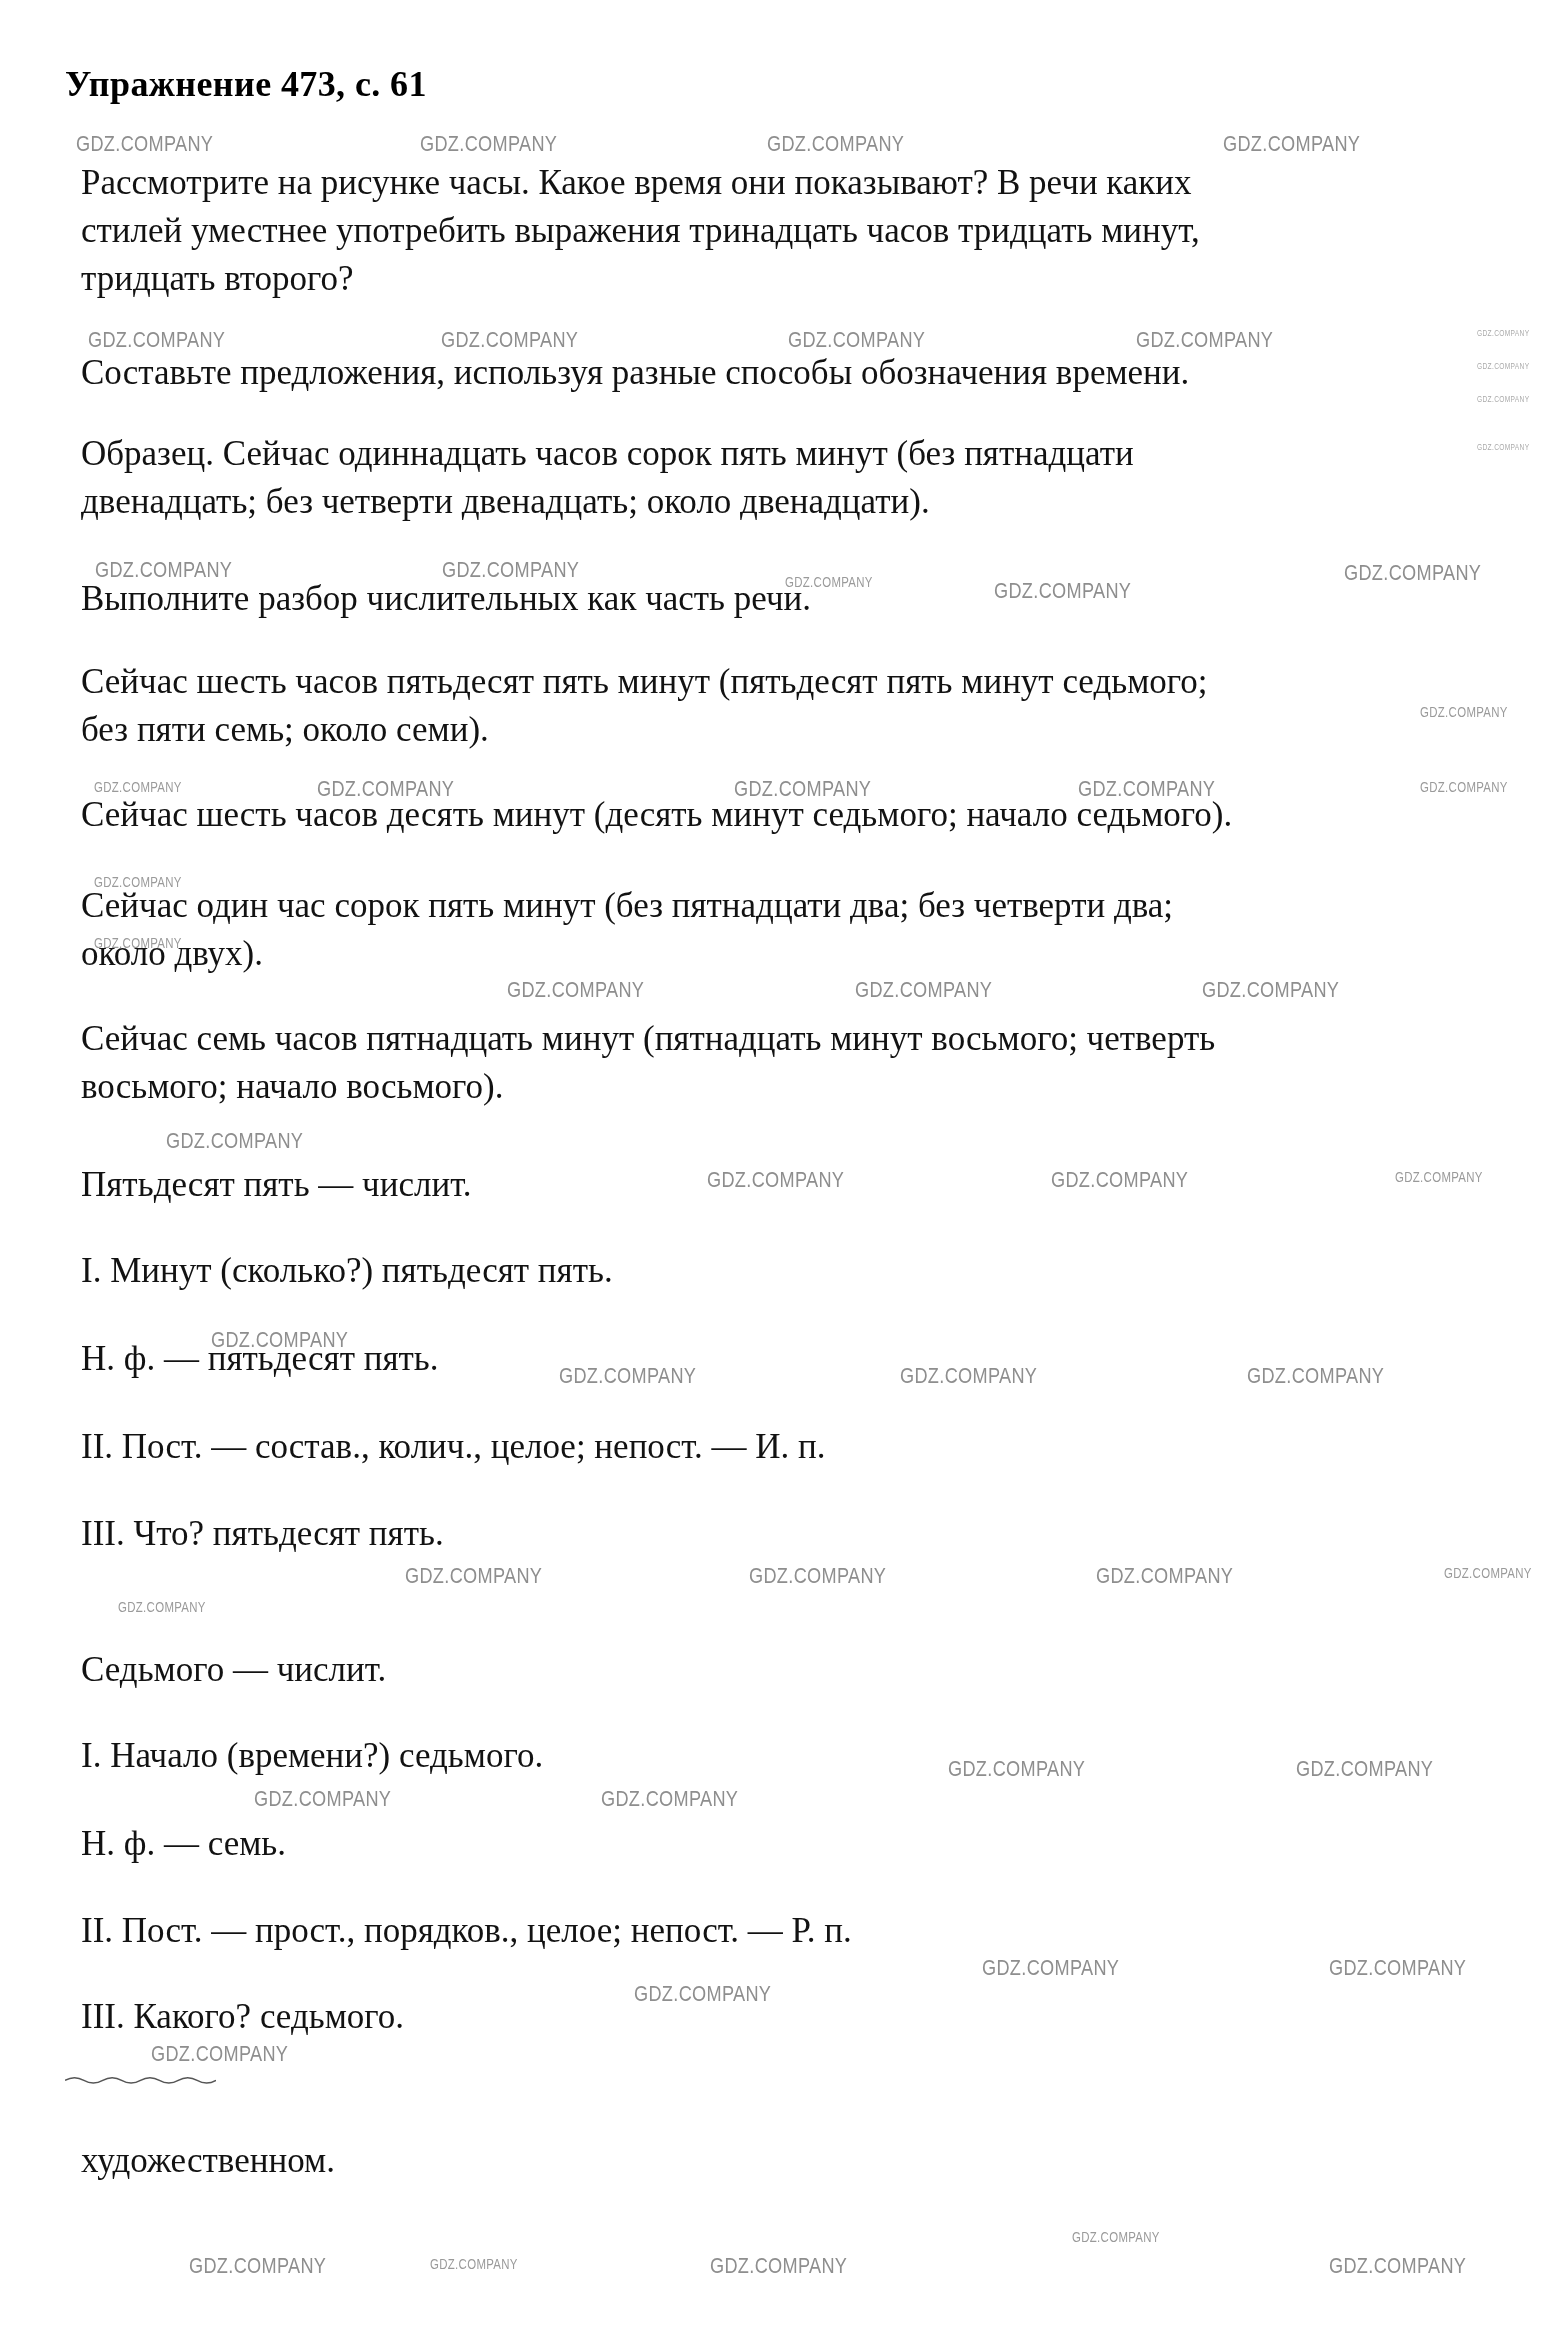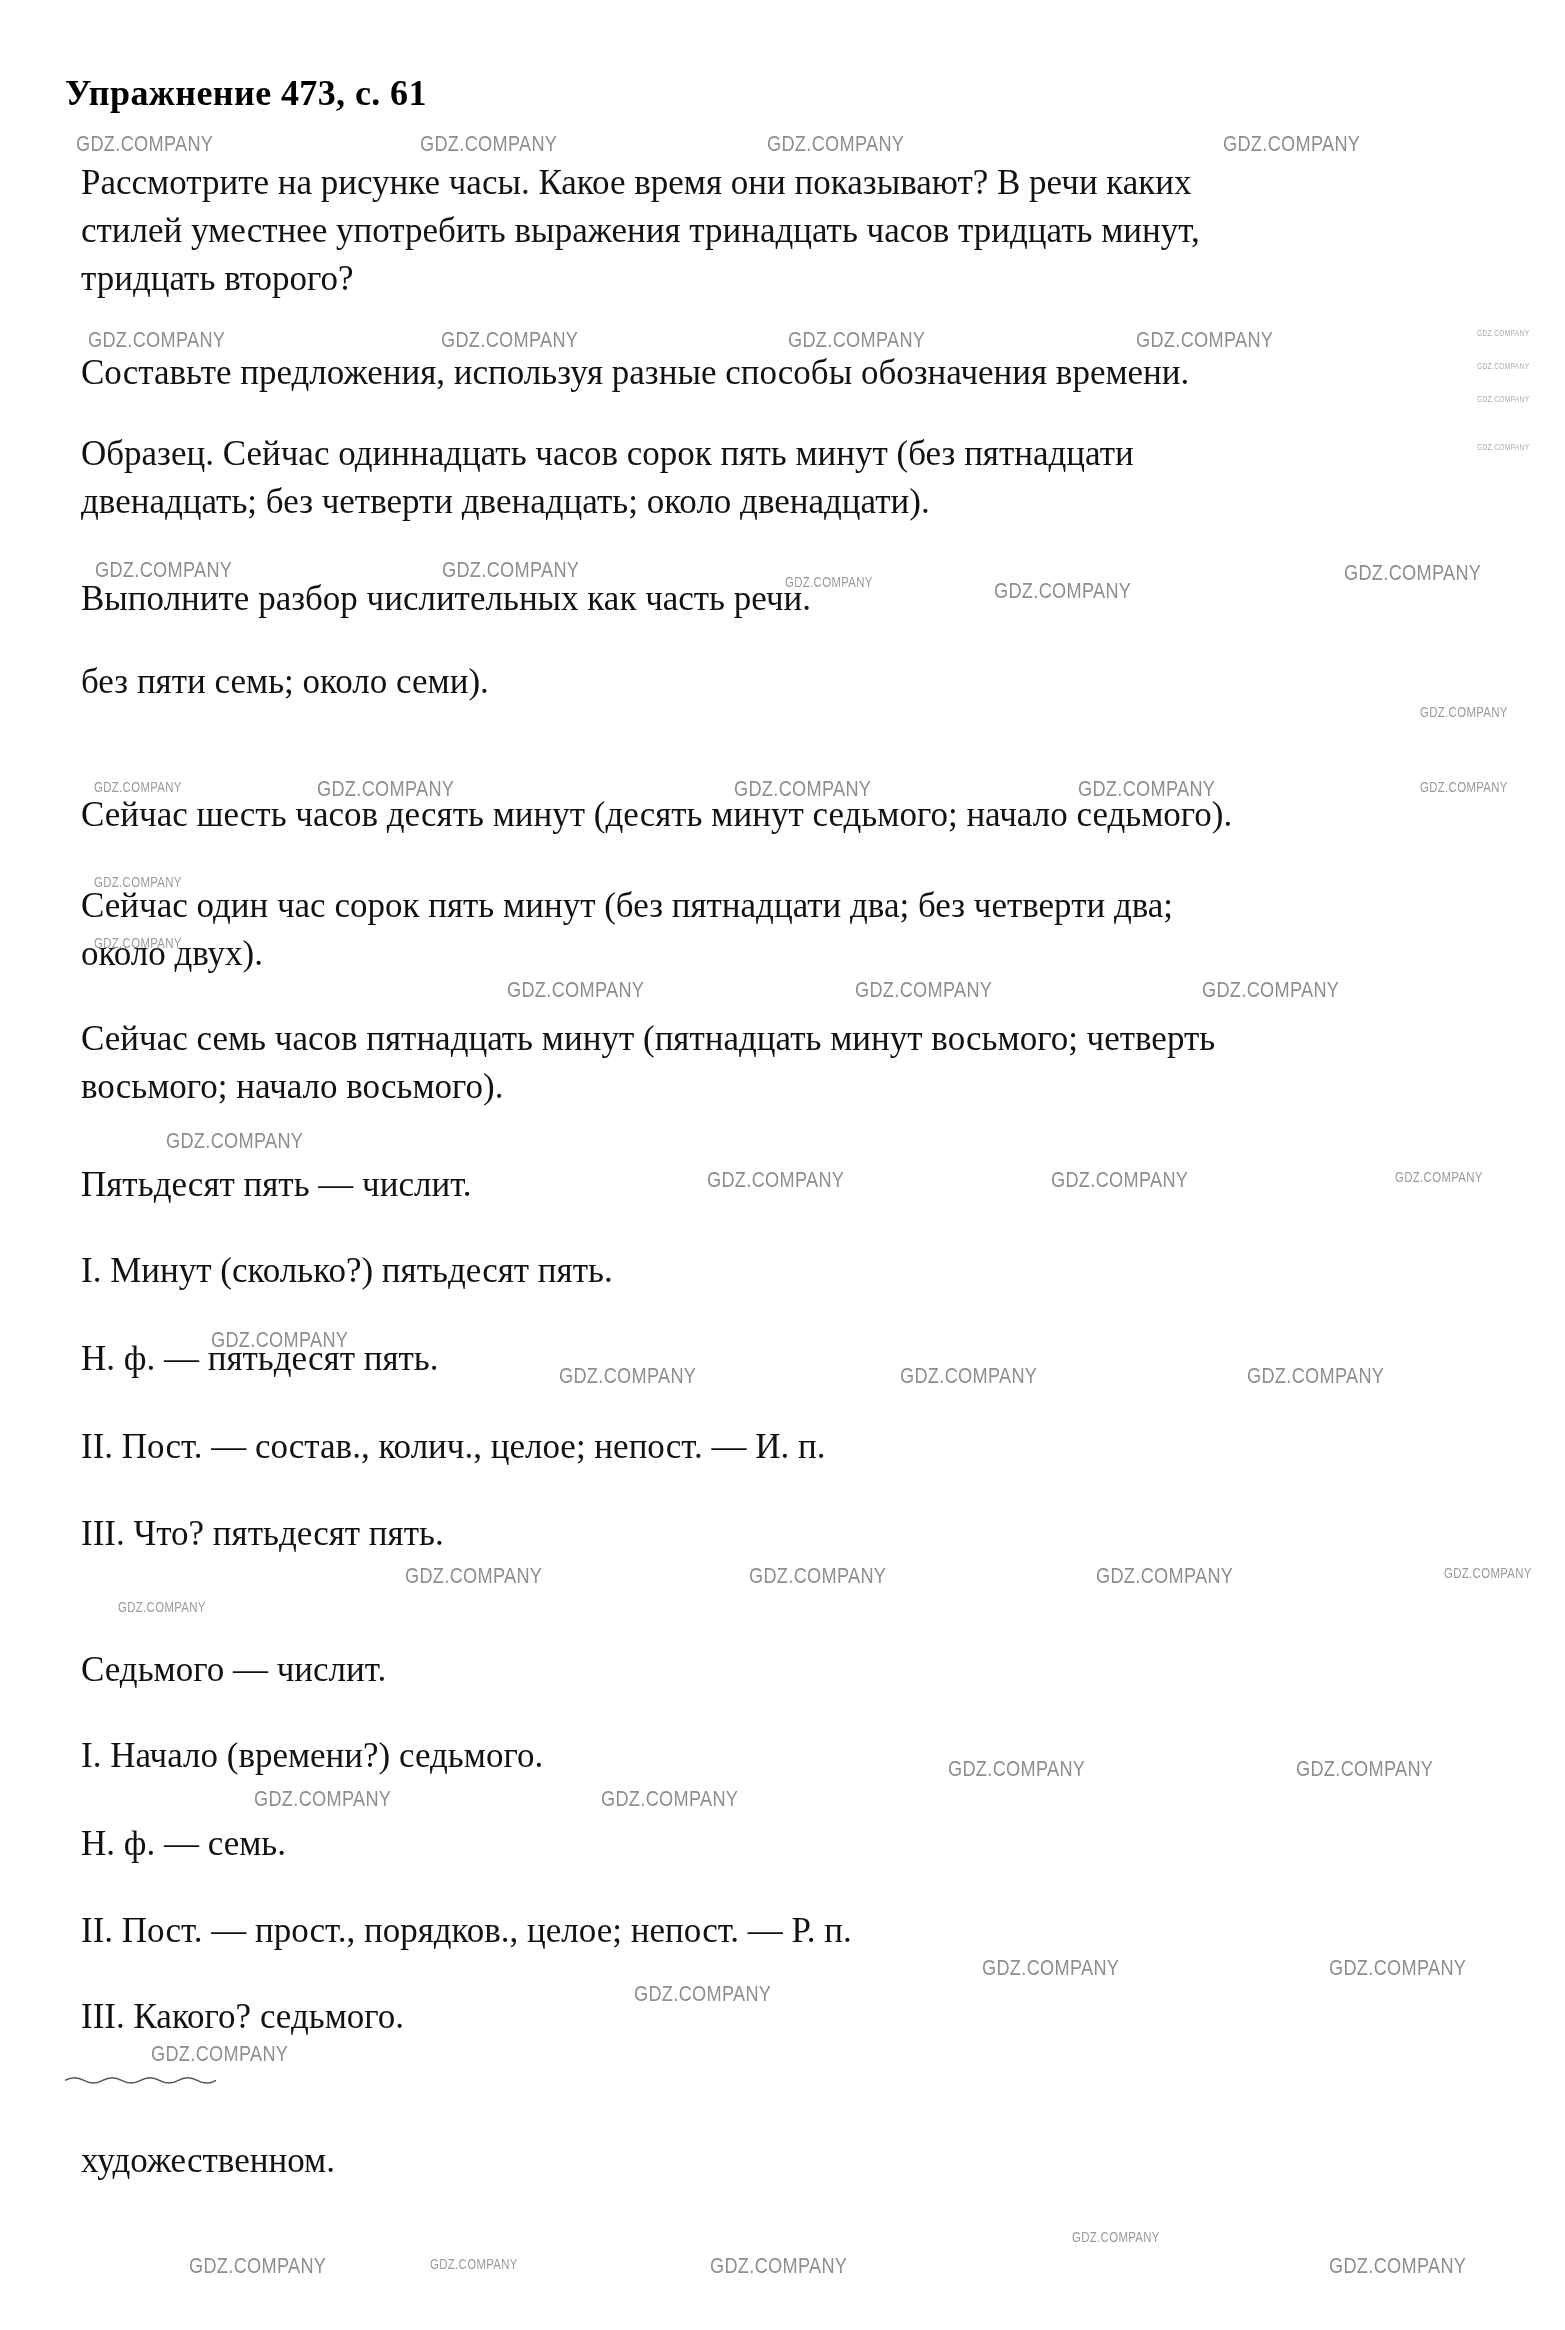--- a/index.html
+++ b/index.html
@@ -21,21 +21,21 @@
     white-space:nowrap;
     letter-spacing:0.4px;
     transform:scaleX(0.8);
     transform-origin:left top;
   }
   .wm.small { font-size:14.3px; color:#9a9a9a; }
   .wm.tiny  { font-size:8.3px; color:#ababab; }
   .text-layer { position:absolute; inset:0; z-index:2; }
   .title {
     position:absolute;
-    left:65px; top:72px;
+    left:65px; top:63px;
     font-size:36px;
     font-weight:bold;
     color:#000000;
     letter-spacing:0.4px;
   }
   .para {
     position:absolute;
     left:65px;
     right:30px;
     font-size:35px;
@@ -143,20 +143,21 @@
     <div class="para" style="top:430px">
       <div class="line">Образец. Сейчас одиннадцать часов сорок пять минут (без пятнадцати</div>
       <div class="line">двенадцать; без четверти двенадцать; около двенадцати).</div>
     </div>
 
     <div class="para" style="top:575px">
       <div class="line">Выполните разбор числительных как часть речи.</div>
     </div>
 
     <div class="para" style="top:658px">
+      <div class="line">Сейчас шесть часов пятьдесят пять минут (пятьдесят пять минут седьмого;</div>
       <div class="line">без пяти семь; около семи).</div>
     </div>
 
     <div class="para" style="top:791px">
       <div class="line">Сейчас шесть часов десять минут (десять минут седьмого; начало седьмого).</div>
     </div>
 
     <div class="para" style="top:882px">
       <div class="line">Сейчас один час сорок пять минут (без пятнадцати два; без четверти два;</div>
       <div class="line">около двух).</div>

